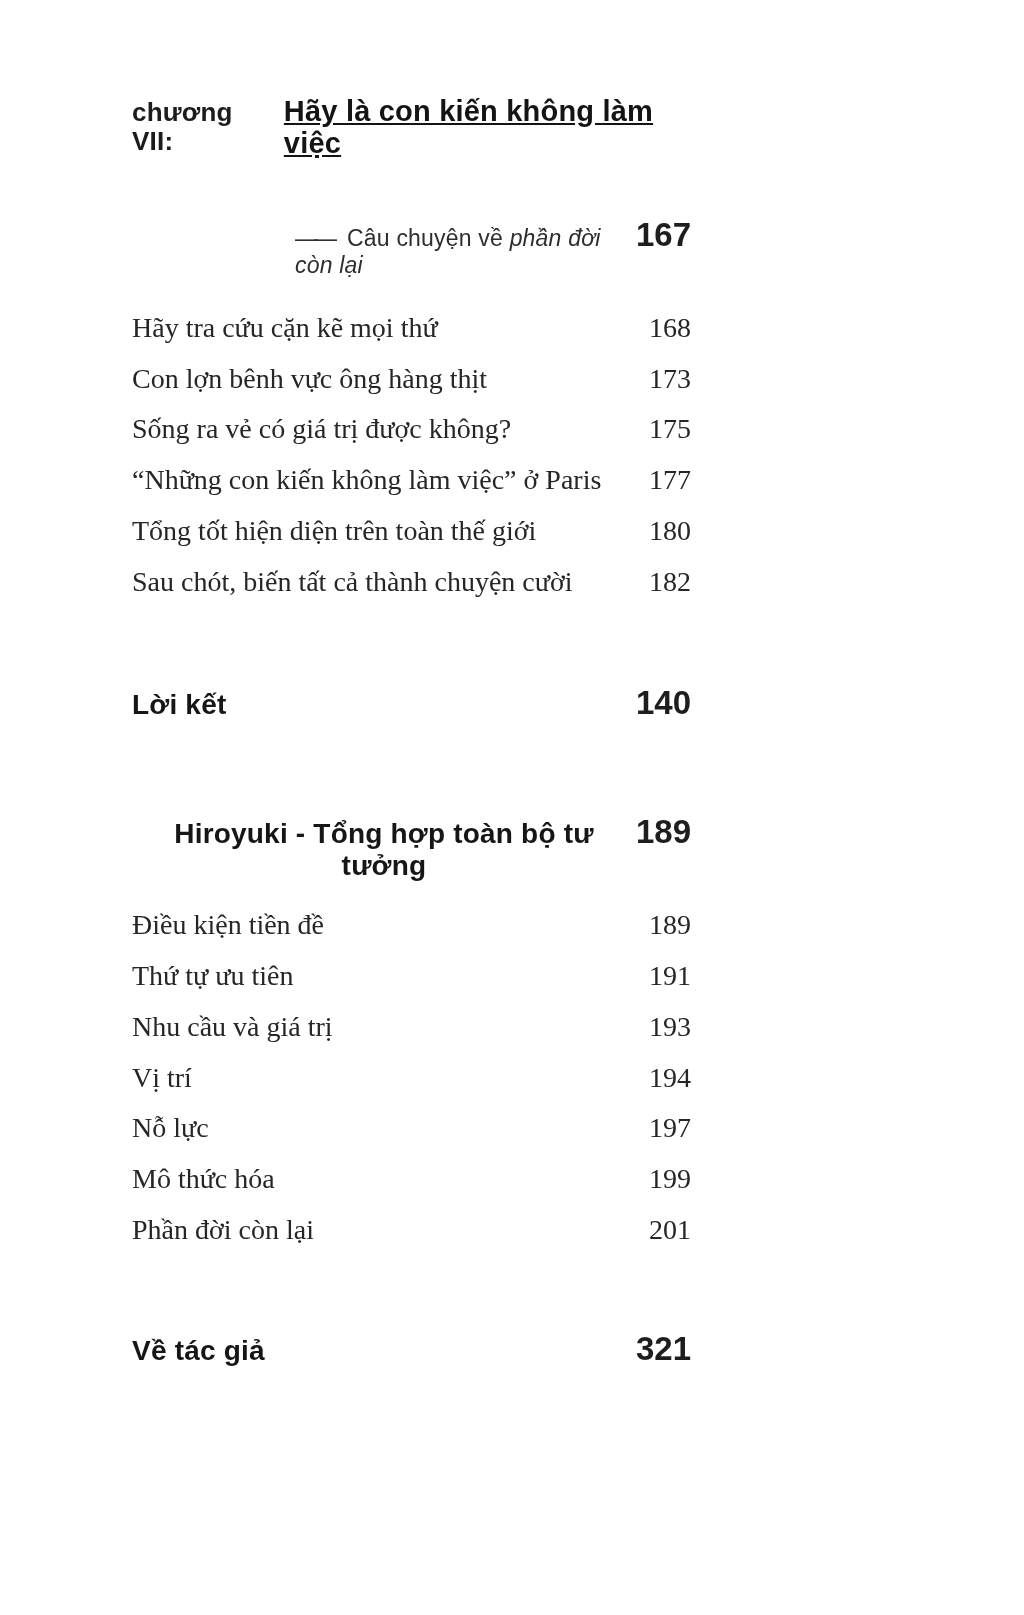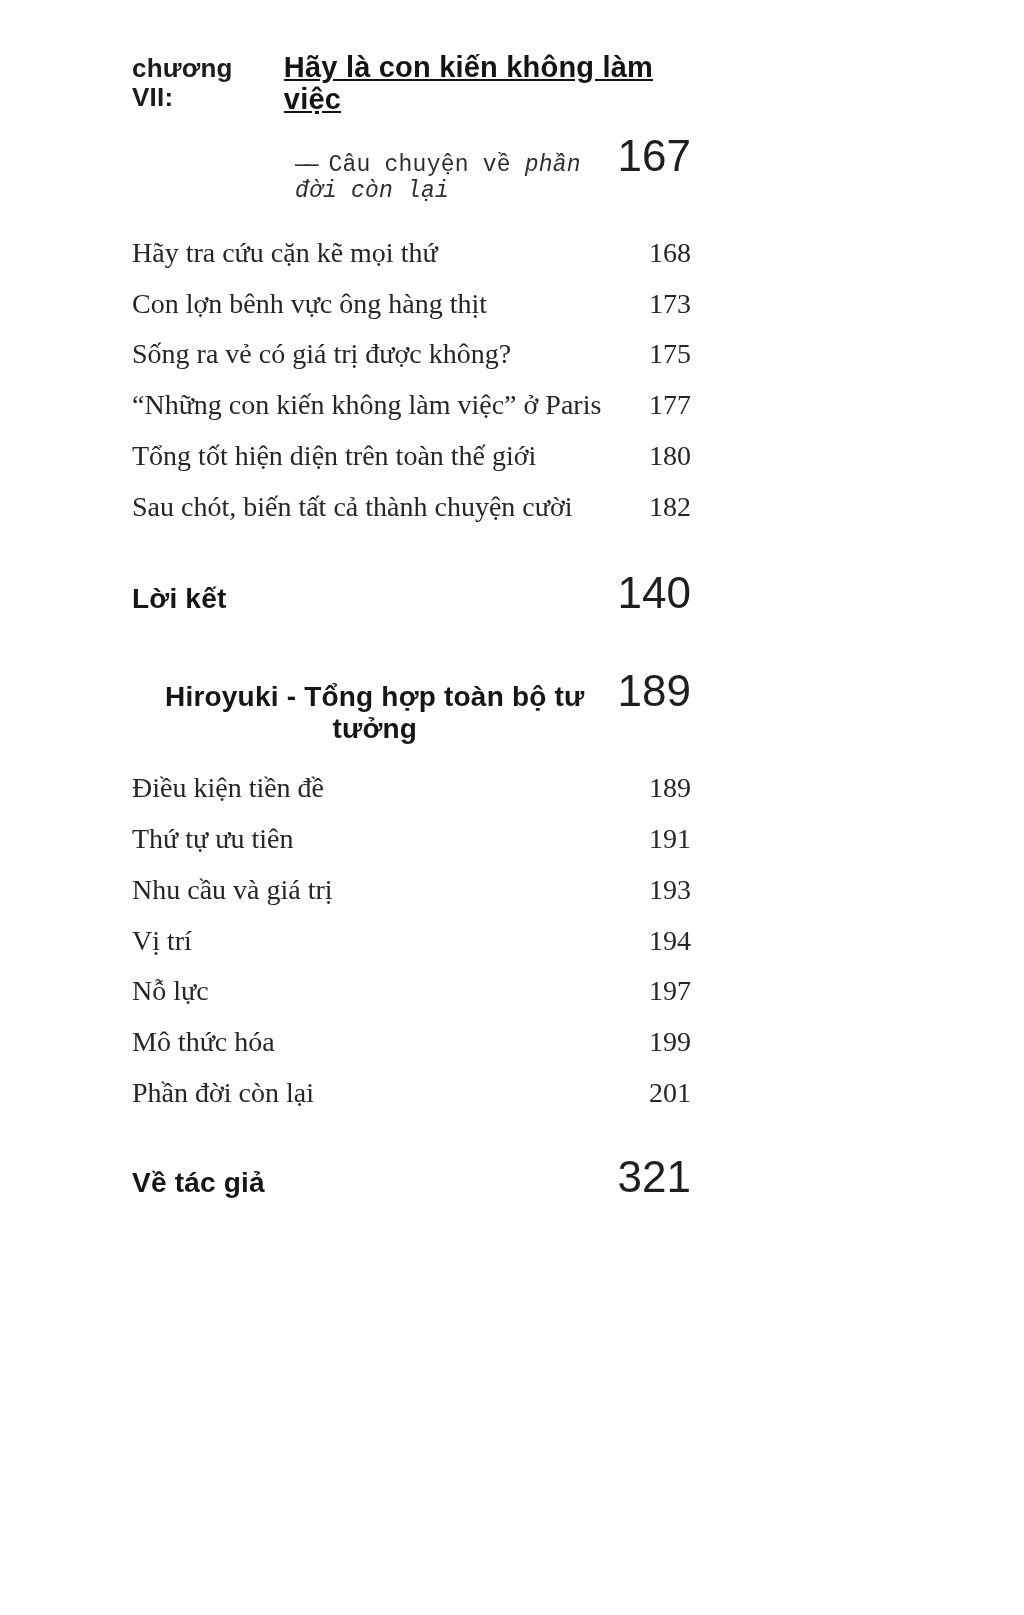--- a/index.html
+++ b/index.html
@@ -7,21 +7,21 @@
   body {
     width: 1024px;
     height: 1615px;
     font-family: "Liberation Serif", serif;
     color: #262626;
     overflow: hidden;
   }
   .page {
     width: 855px;
     height: 1615px;
-    padding: 52px 164px 0 132px;
+    padding: 96px 164px 0 132px;
     background: #ffffff;
   }
   .row {
     display: flex;
     justify-content: space-between;
     align-items: baseline;
   }
   
   .chapter-title-line {
     font-family: "Liberation Sans", sans-serif;
@@ -41,38 +41,39 @@
     font-weight: 800;
     color: #141414;
     letter-spacing: 0.2px;
     text-decoration: underline;
   }
   .chapter-subtitle-row {
     margin-top: 18px;
     margin-bottom: 34px;
   }
   .chapter-subtitle {
-    font-family: Liberation Mono, monospace;
+    font-family: Liberation Sans, sans-serif;
     font-size: 23px;
     color: #2e2e2e;
     margin-left: 163px;
     letter-spacing: 0.2px;
   }
   .subtitle-dash {
     letter-spacing: -4px;
     margin-right: 14px;
     color: #2e2e2e;
   }
   .subtitle-italic { font-style: italic; }
   .big-page-num {
     font-family: "Liberation Sans", sans-serif;
-    font-size: 44px;
-    font-weight: 400;
+    font-size: 33px;
+    font-weight: 700;
     color: #1e1e1e;
     line-height: 1;
+    margin-top: 40px;
   }
   
   .toc-row {
     font-size: 28px;
     line-height: 1.1;
     margin-bottom: 20px;
   }
   .toc-title { color: #262626; }
   .toc-page { color: #262626; }
   

